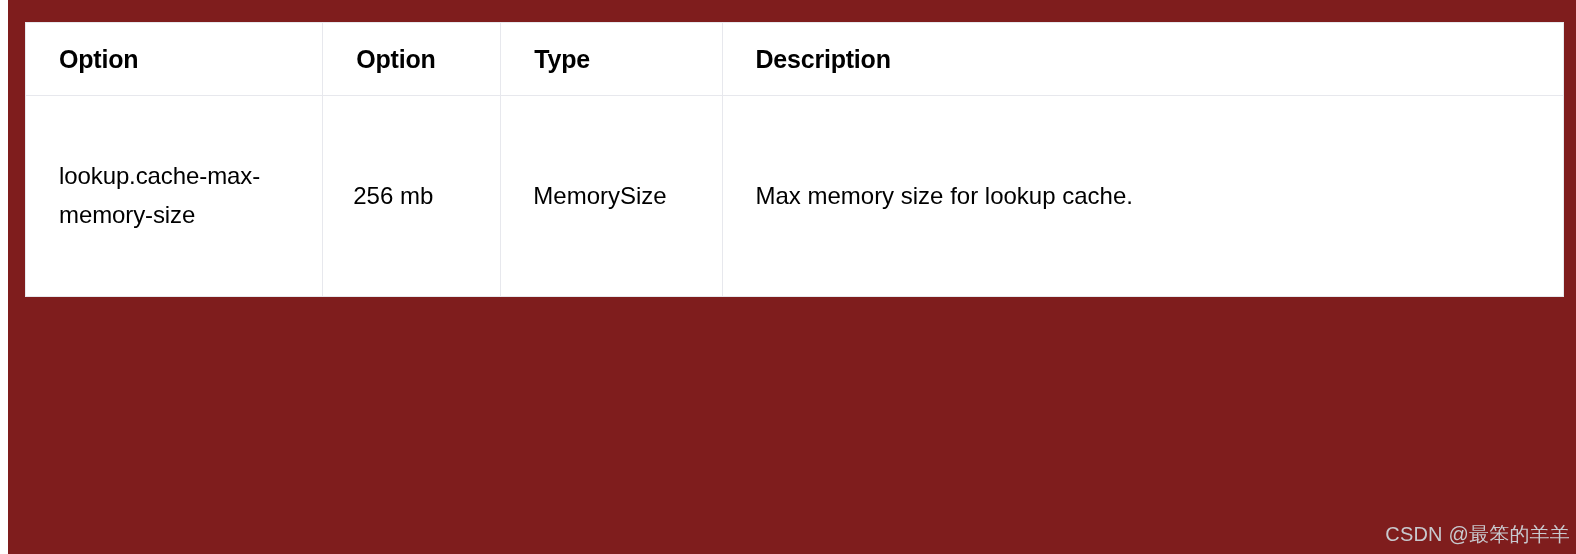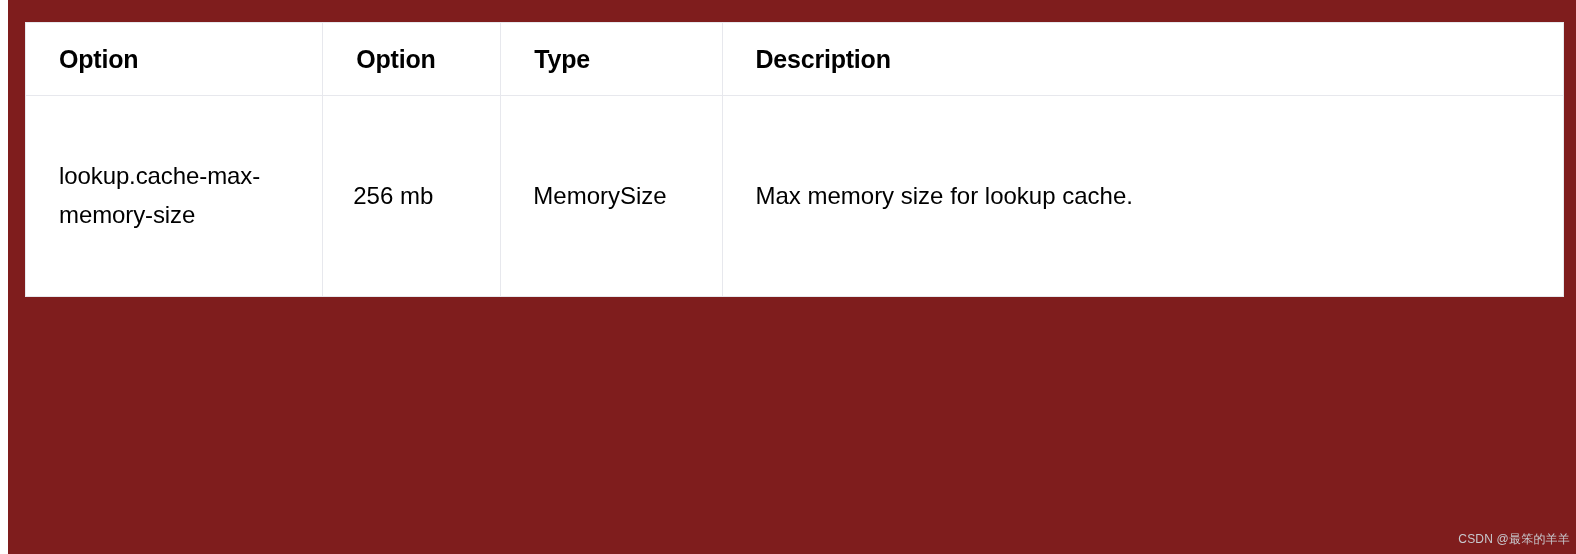--- a/index.html
+++ b/index.html
@@ -95,21 +95,21 @@
 
   
   tr[data-name="table-row"]:nth-child(1) td { height: 156px; }
   tr[data-name="table-row"]:nth-child(2) td { height: 139px; }
   tr[data-name="table-row"]:nth-child(3) td { height: 141px; }
 
   .watermark {
     position: absolute;
     right: 14px;
     bottom: 6px;
-    font-size: 12px;
+    font-size: 20px;
     color: #c8c9ce;
     font-family: "Liberation Sans", sans-serif;
     white-space: nowrap;
     letter-spacing: 0.2px;
   }
 </style>
 </head>
 <body>
 
 <div class="page" data-name="page-root">

